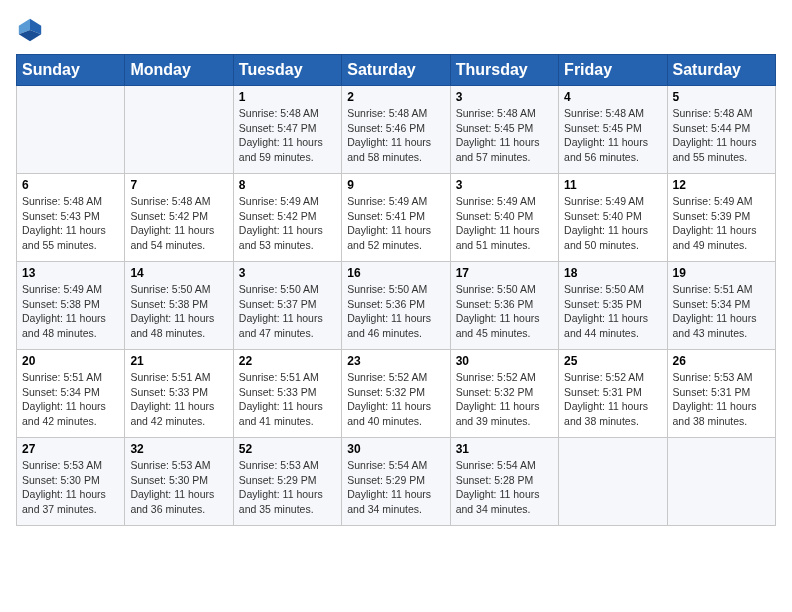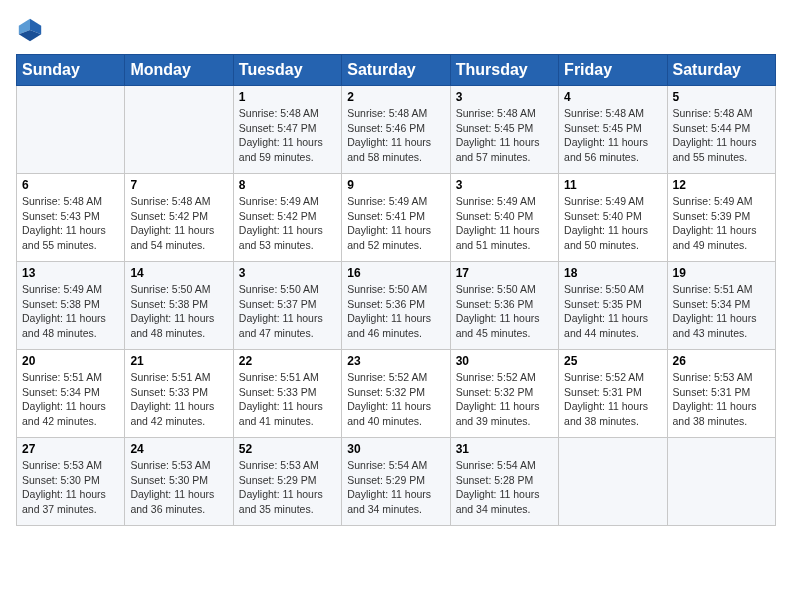--- a/index.html
+++ b/index.html
@@ -234,21 +234,21 @@
           <span class="day-number">26</span>
           <div class="cell-content">Sunrise: 5:53 AM<br>Sunset: 5:31 PM<br>Daylight: 11 hours and 38 minutes.</div>
         </td>
       </tr>
       <tr>
         <td>
           <span class="day-number">27</span>
           <div class="cell-content">Sunrise: 5:53 AM<br>Sunset: 5:30 PM<br>Daylight: 11 hours and 37 minutes.</div>
         </td>
         <td>
-          <span class="day-number">24</span>
+          <span class="day-number">32</span>
           <div class="cell-content">Sunrise: 5:53 AM<br>Sunset: 5:30 PM<br>Daylight: 11 hours and 36 minutes.</div>
         </td>
         <td>
           <span class="day-number">52</span>
           <div class="cell-content">Sunrise: 5:53 AM<br>Sunset: 5:29 PM<br>Daylight: 11 hours and 35 minutes.</div>
         </td>
         <td>
           <span class="day-number">30</span>
           <div class="cell-content">Sunrise: 5:54 AM<br>Sunset: 5:29 PM<br>Daylight: 11 hours and 34 minutes.</div>
         </td>

